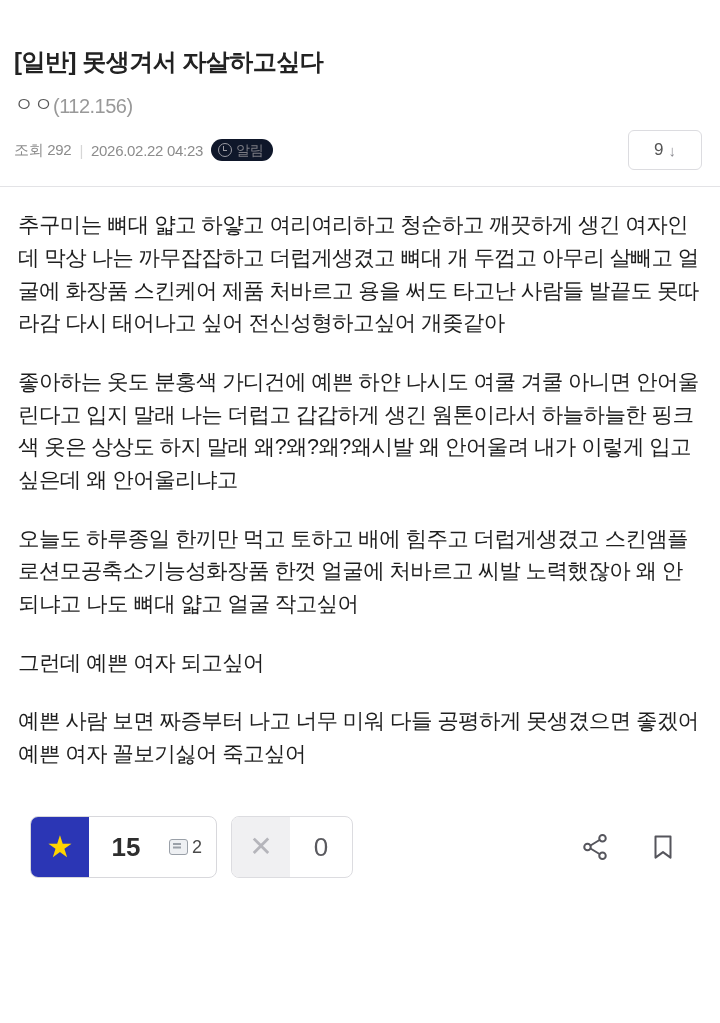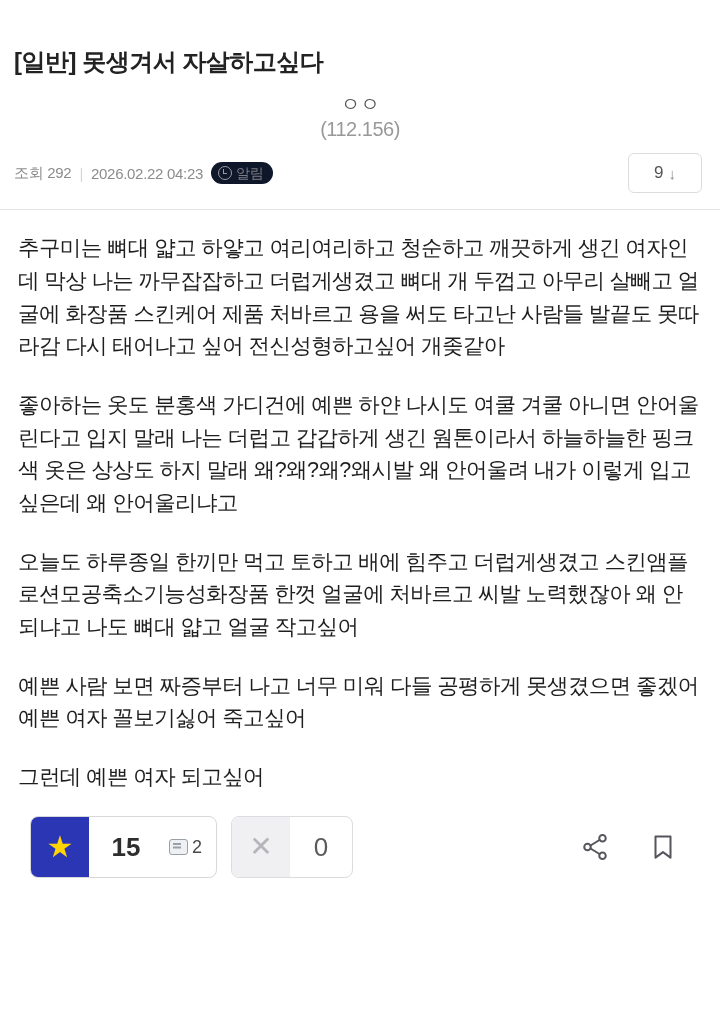--- a/index.html
+++ b/index.html
@@ -30,23 +30,22 @@
   .post-title {
     font-size: 24px;
     line-height: 1.3;
     font-weight: 700;
     color: #222222;
     letter-spacing: -0.5px;
     margin: 0 0 14px 0;
   }
   .author-row {
     display: flex;
-    align-items: center;
+    align-items: flex-end;
     margin: 0 0 12px 0;
-    flex-direction: column;
   }
   .author-nick {
     font-size: 20px;
     color: #555555;
     letter-spacing: -0.5px;
   }
   .author-ip {
     font-size: 20px;
     color: #999999;
     letter-spacing: -0.5px;
@@ -286,22 +285,22 @@
       </div>
     </div>
   </div>
 
   <div class="rule"></div>
 
   <div class="post-body">
     <p class="para">추구미는 뼈대 얇고 하얗고 여리여리하고 청순하고 깨끗하게 생긴 여자인데 막상 나는 까무잡잡하고 더럽게생겼고 뼈대 개 두껍고 아무리 살빼고 얼굴에 화장품 스킨케어 제품 처바르고 용을 써도 타고난 사람들 발끝도 못따라감 다시 태어나고 싶어 전신성형하고싶어 개좆같아</p>
     <p class="para">좋아하는 옷도 분홍색 가디건에 예쁜 하얀 나시도 여쿨 겨쿨 아니면 안어울린다고 입지 말래 나는 더럽고 갑갑하게 생긴 웜톤이라서 하늘하늘한 핑크색 옷은 상상도 하지 말래 왜?왜?왜?왜시발 왜 안어울려 내가 이렇게 입고싶은데 왜 안어울리냐고</p>
     <p class="para">오늘도 하루종일 한끼만 먹고 토하고 배에 힘주고 더럽게생겼고 스킨앰플로션모공축소기능성화장품 한껏 얼굴에 처바르고 씨발 노력했잖아 왜 안되냐고 나도 뼈대 얇고 얼굴 작고싶어</p>
+    <p class="para">그런데 예쁜 여자 되고싶어</p>
     <p class="para">예쁜 사람 보면 짜증부터 나고 너무 미워 다들 공평하게 못생겼으면 좋겠어 예쁜 여자 꼴보기싫어 죽고싶어</p>
-    <p class="para">그런데 예쁜 여자 되고싶어</p>
     <p class="para">우울해</p>
   </div>
 
   <div class="action-bar">
 
     <div class="vote-group">
       <div class="vote-up">
         <span class="star">★</span>
       </div>
       <div class="vote-count">15</div>

